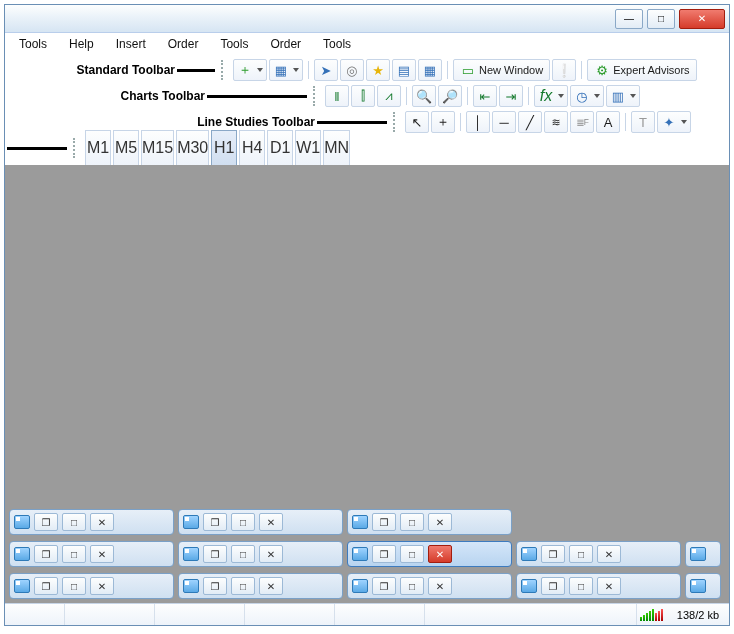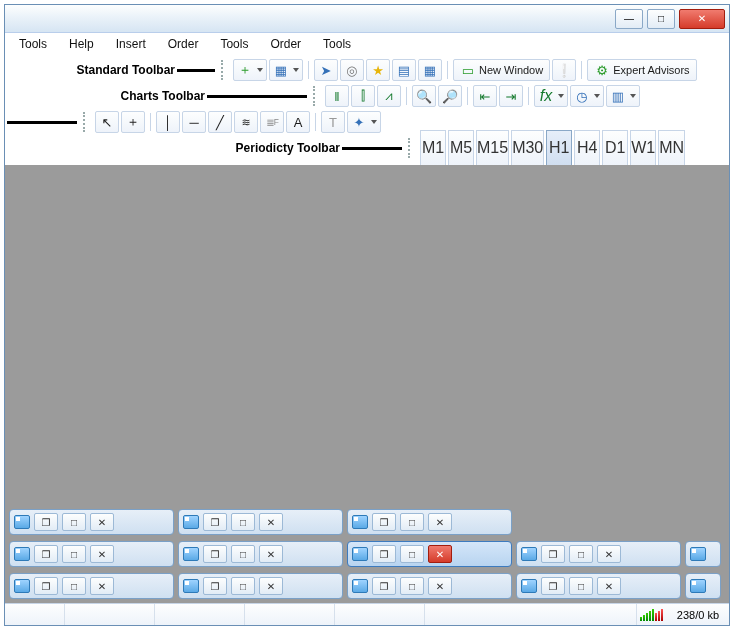--- a/index.html
+++ b/index.html
@@ -301,20 +301,21 @@
             <span class="dd-arrow"></span>
           </div>
         <div class="tbtn">
             <span class="ico" style="color:#3571b8">▥</span>
             <span class="dd-arrow"></span>
           </div>
       </div>
     </div>
 
     <div class="row-with-label">
+      <div class="annot" style="width:310px">Line Studies Toolbar</div>
       <div class="line-conn" style="width:70px"></div>
       <div class="toolbar">
         <div class="grip"></div>
         <div class="tbtn">
             <span class="ico">↖</span>
           </div>
         <div class="tbtn">
             <span class="ico">＋</span>
           </div>
         <div class="sep"></div>
@@ -341,21 +342,20 @@
             <span class="ico" style="color:#999">T</span>
           </div>
         <div class="tbtn">
             <span class="ico" style="color:#3571b8">✦</span>
             <span class="dd-arrow"></span>
           </div>
       </div>
     </div>
 
     <div class="row-with-label">
-      <div class="annot" style="width:335px">Periodicty Toolbar</div>
       <div class="line-conn" style="width:60px"></div>
       <div class="toolbar">
         <div class="grip"></div>
         <div class="period-btn">M1</div>
         <div class="period-btn">M5</div>
         <div class="period-btn">M15</div>
         <div class="period-btn">M30</div>
         <div class="period-btn sel">H1</div>
         <div class="period-btn">H4</div>
         <div class="period-btn">D1</div>
@@ -457,16 +457,16 @@
     <div class="signal">
       <span style="height:4px"></span>
         <span style="height:6px"></span>
         <span style="height:8px"></span>
       <span style="height:10px"></span>
         <span style="height:12px"></span>
       <span class="r" style="height:8px"></span>
         <span class="r" style="height:10px"></span>
         <span class="r" style="height:12px"></span>
     </div>
-    <div style="padding:0 10px 0 4px">238/0 kb</div>
+    <div style="padding:0 10px 0 4px">138/2 kb</div>
   </div>
 
 </div>
 
 </body></html>

